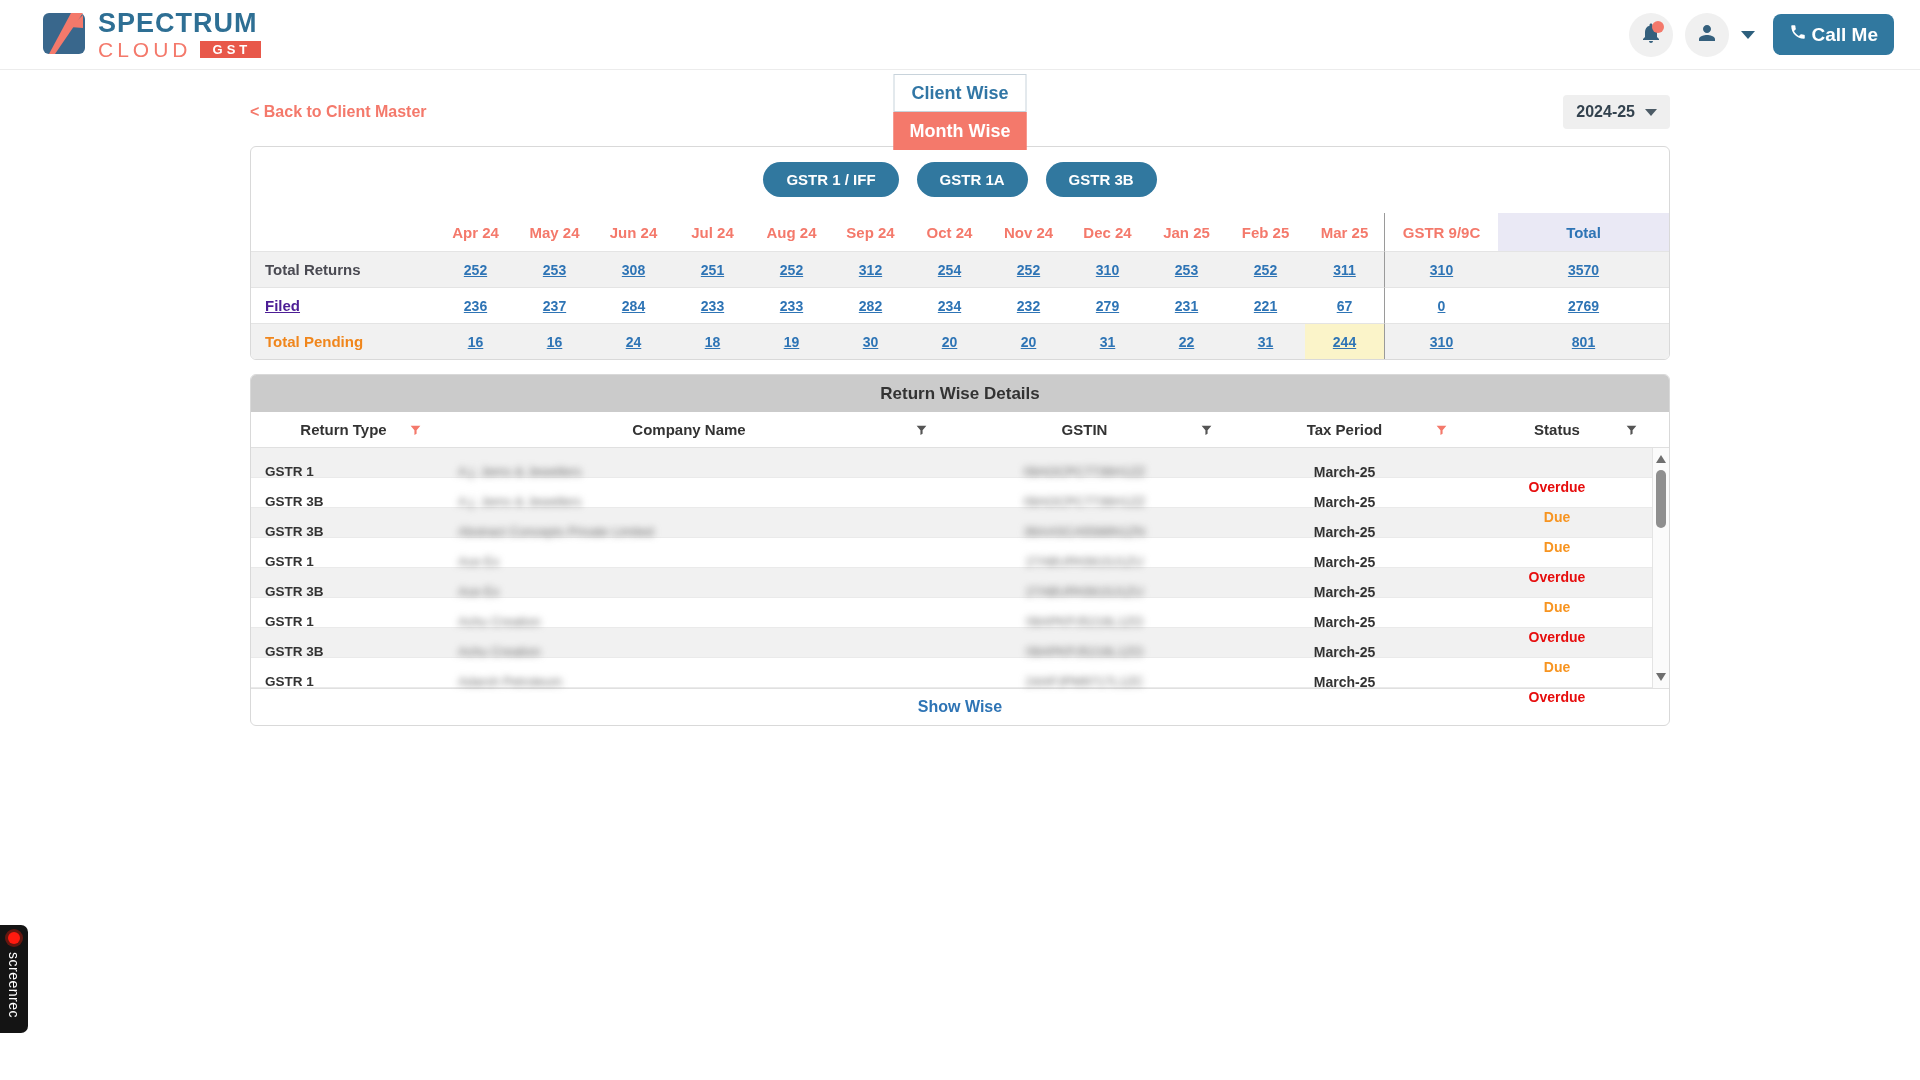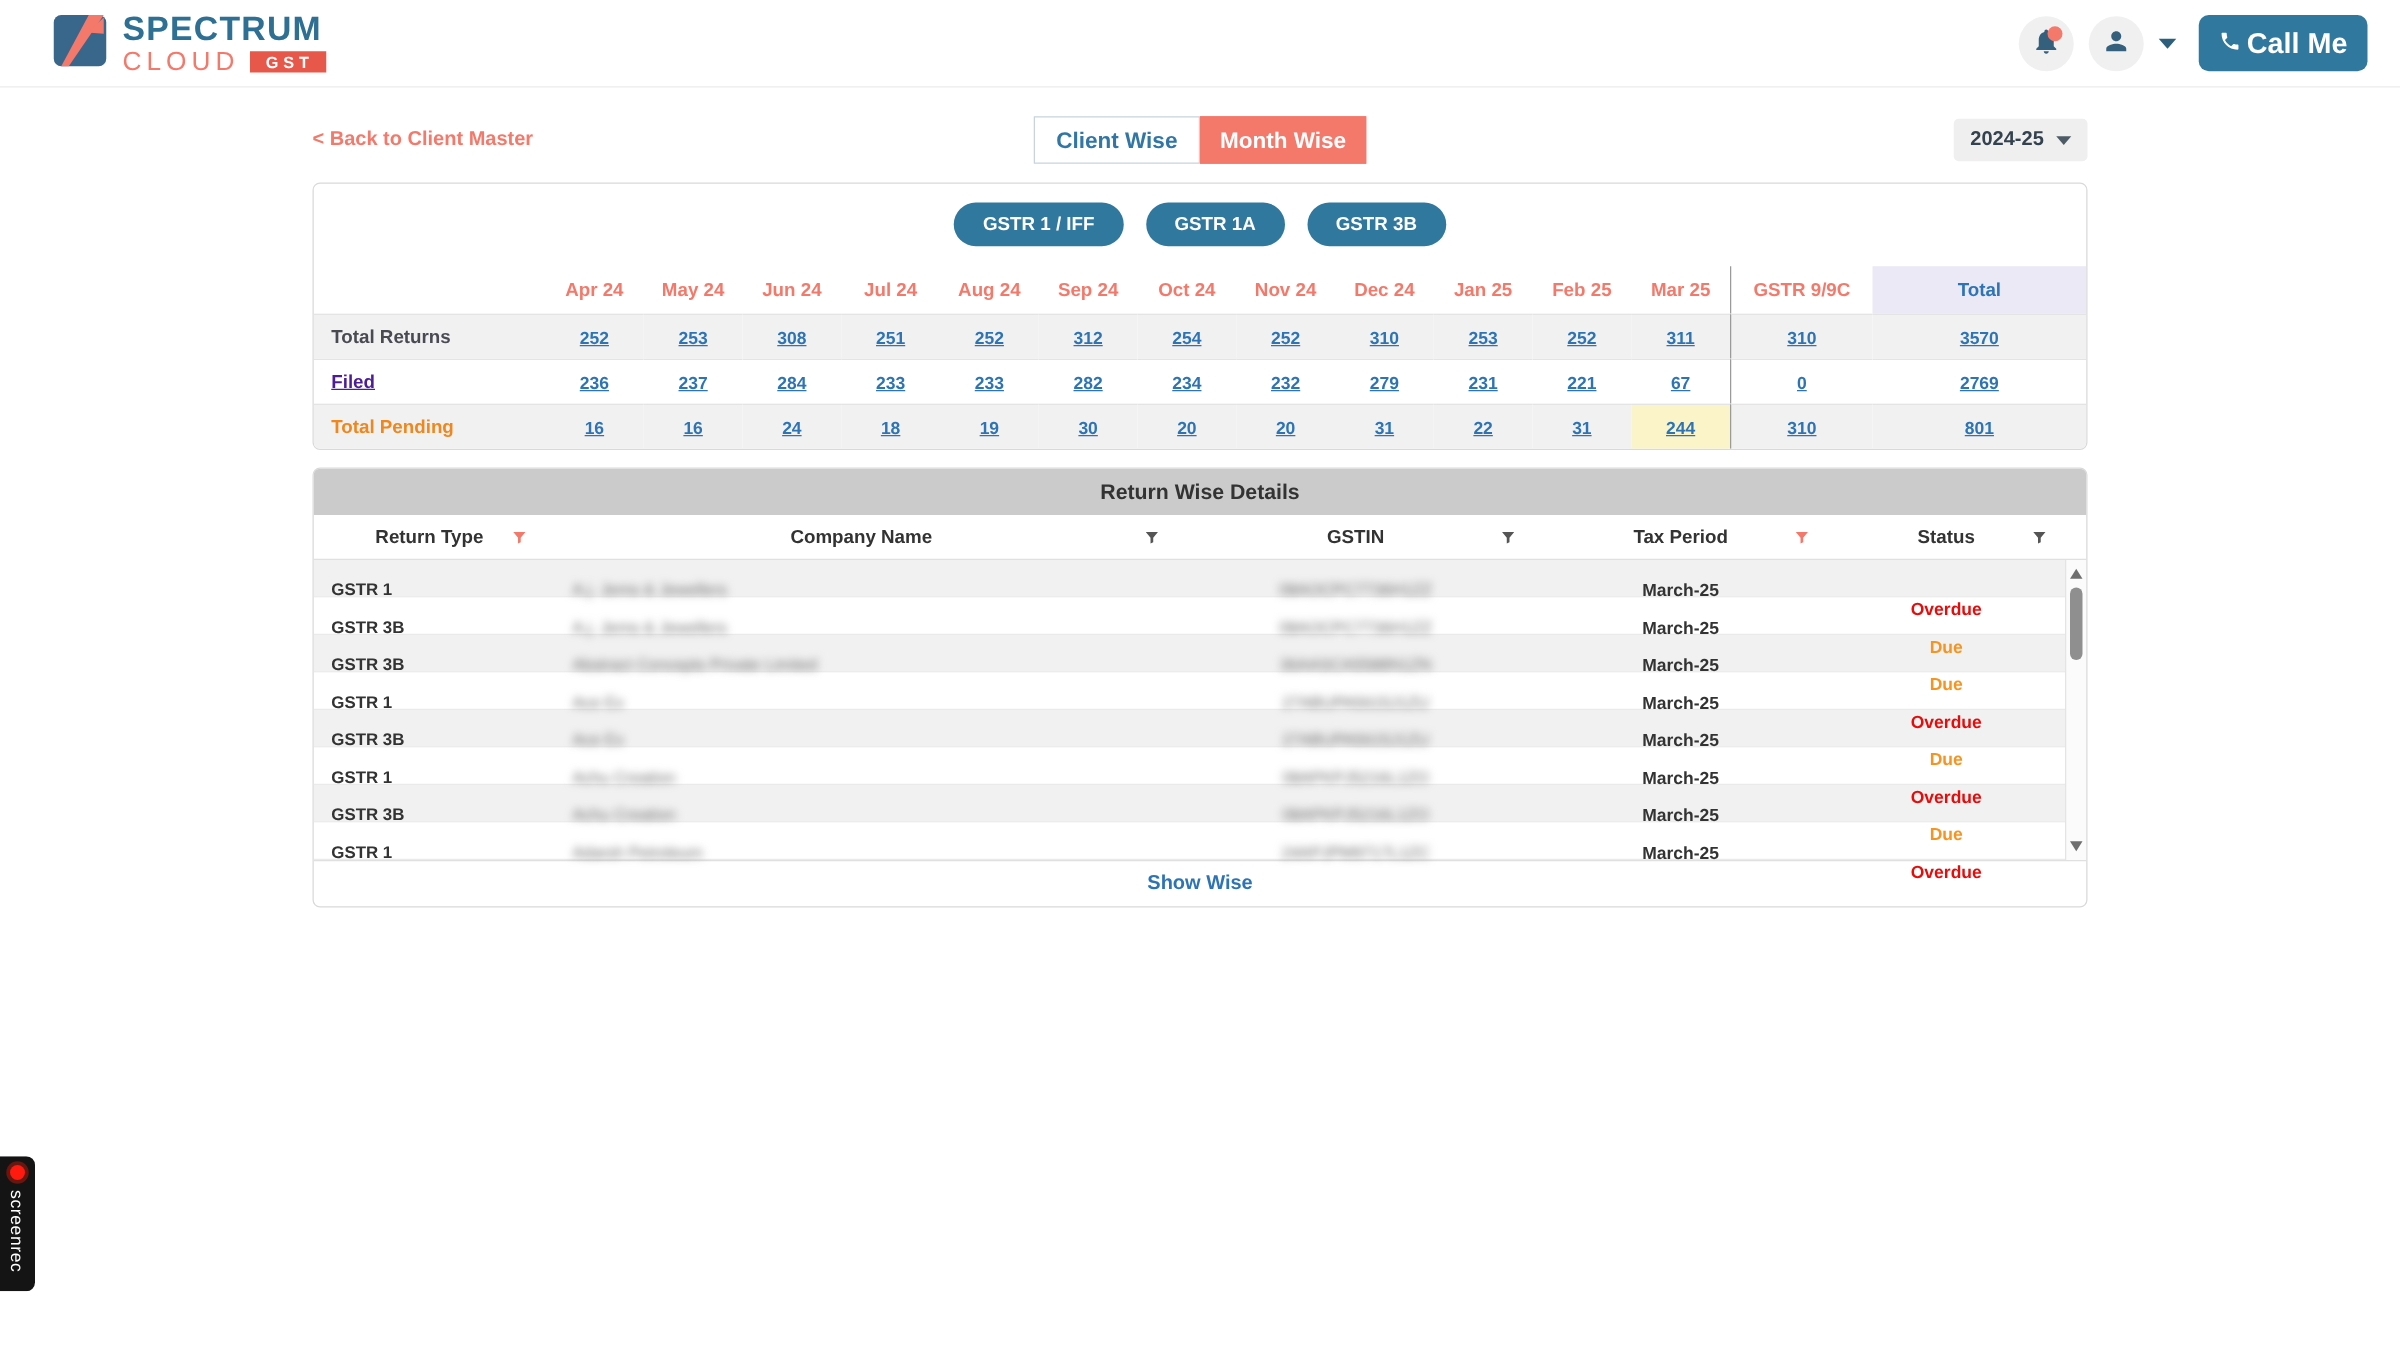--- a/index.html
+++ b/index.html
@@ -18,27 +18,27 @@
   .logo-badge { background:#e8584a; color:#fff; font-size:13px; font-weight:bold;
     letter-spacing:4px; padding:2px 10px 2px 13px; }
   .top-actions { display:flex; align-items:center; gap:12px; }
   .iconbtn { width:44px; height:44px; border-radius:50%; background:#f0f0f0; border:none;
     display:flex; align-items:center; justify-content:center; position:relative; cursor:pointer; }
   .notif-dot { position:absolute; top:8px; right:9px; width:12px; height:12px;
     border-radius:50%; background:#f4796b; }
   .chev { width:0; height:0; border-left:7px solid transparent; border-right:7px solid transparent;
     border-top:8px solid #2d5f7d; margin:0 6px 0 0; cursor:pointer; }
   .callme { display:flex; align-items:center; gap:4px; background:#31789f; color:#fff;
-    border:none; border-radius:8px; font-size:23px; font-weight:bold; padding:9px 16px; cursor:pointer; }
+    border:none; border-radius:8px; font-size:19px; font-weight:bold; padding:9px 16px; cursor:pointer; }
 
   
   .container { width:1420px; margin:0 auto; }
   .nav-row { position:relative; display:flex; align-items:center; height:40px; margin-top:22px; }
   .back-link { color:#f4796b; font-size:16px; font-weight:bold; text-decoration:none; }
-  .toggle { position:absolute; left:50%; transform:translateX(-50%); display:flex; }
+  .toggle { position:absolute; left:50%; transform:translateX(-50%); display:flex;flex-direction:column; }
   .toggle-btn { min-width:133px; height:38px; font-size:18px; font-weight:bold;
     display:flex; align-items:center; justify-content:center; cursor:pointer;
     font-family:"Liberation Sans", sans-serif; }
   .toggle-off { background:#fff; color:#3176a5; border:1px solid #c8d3db; }
   .toggle-on  { background:#f4796b; color:#fff; border:1px solid #f4796b; }
   .year-select { margin-left:auto; display:flex; align-items:center; gap:10px; background:#efefef;
     border:none; border-radius:4px; padding:8px 13px; font-size:16px; font-weight:bold;
     color:#33424e; cursor:pointer; }
   .year-caret { width:0; height:0; border-left:6px solid transparent; border-right:6px solid transparent;
     border-top:7px solid #4c5b66; }

